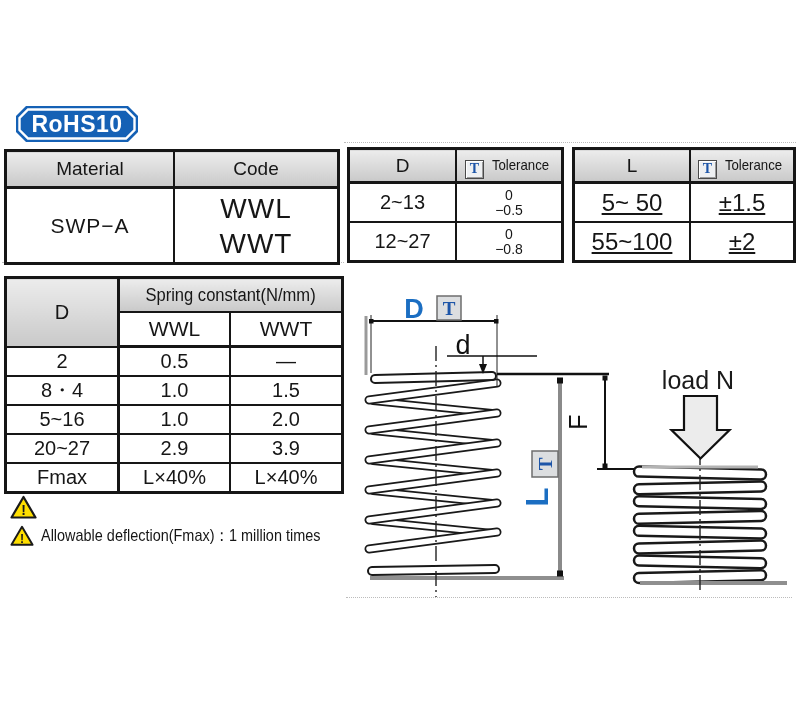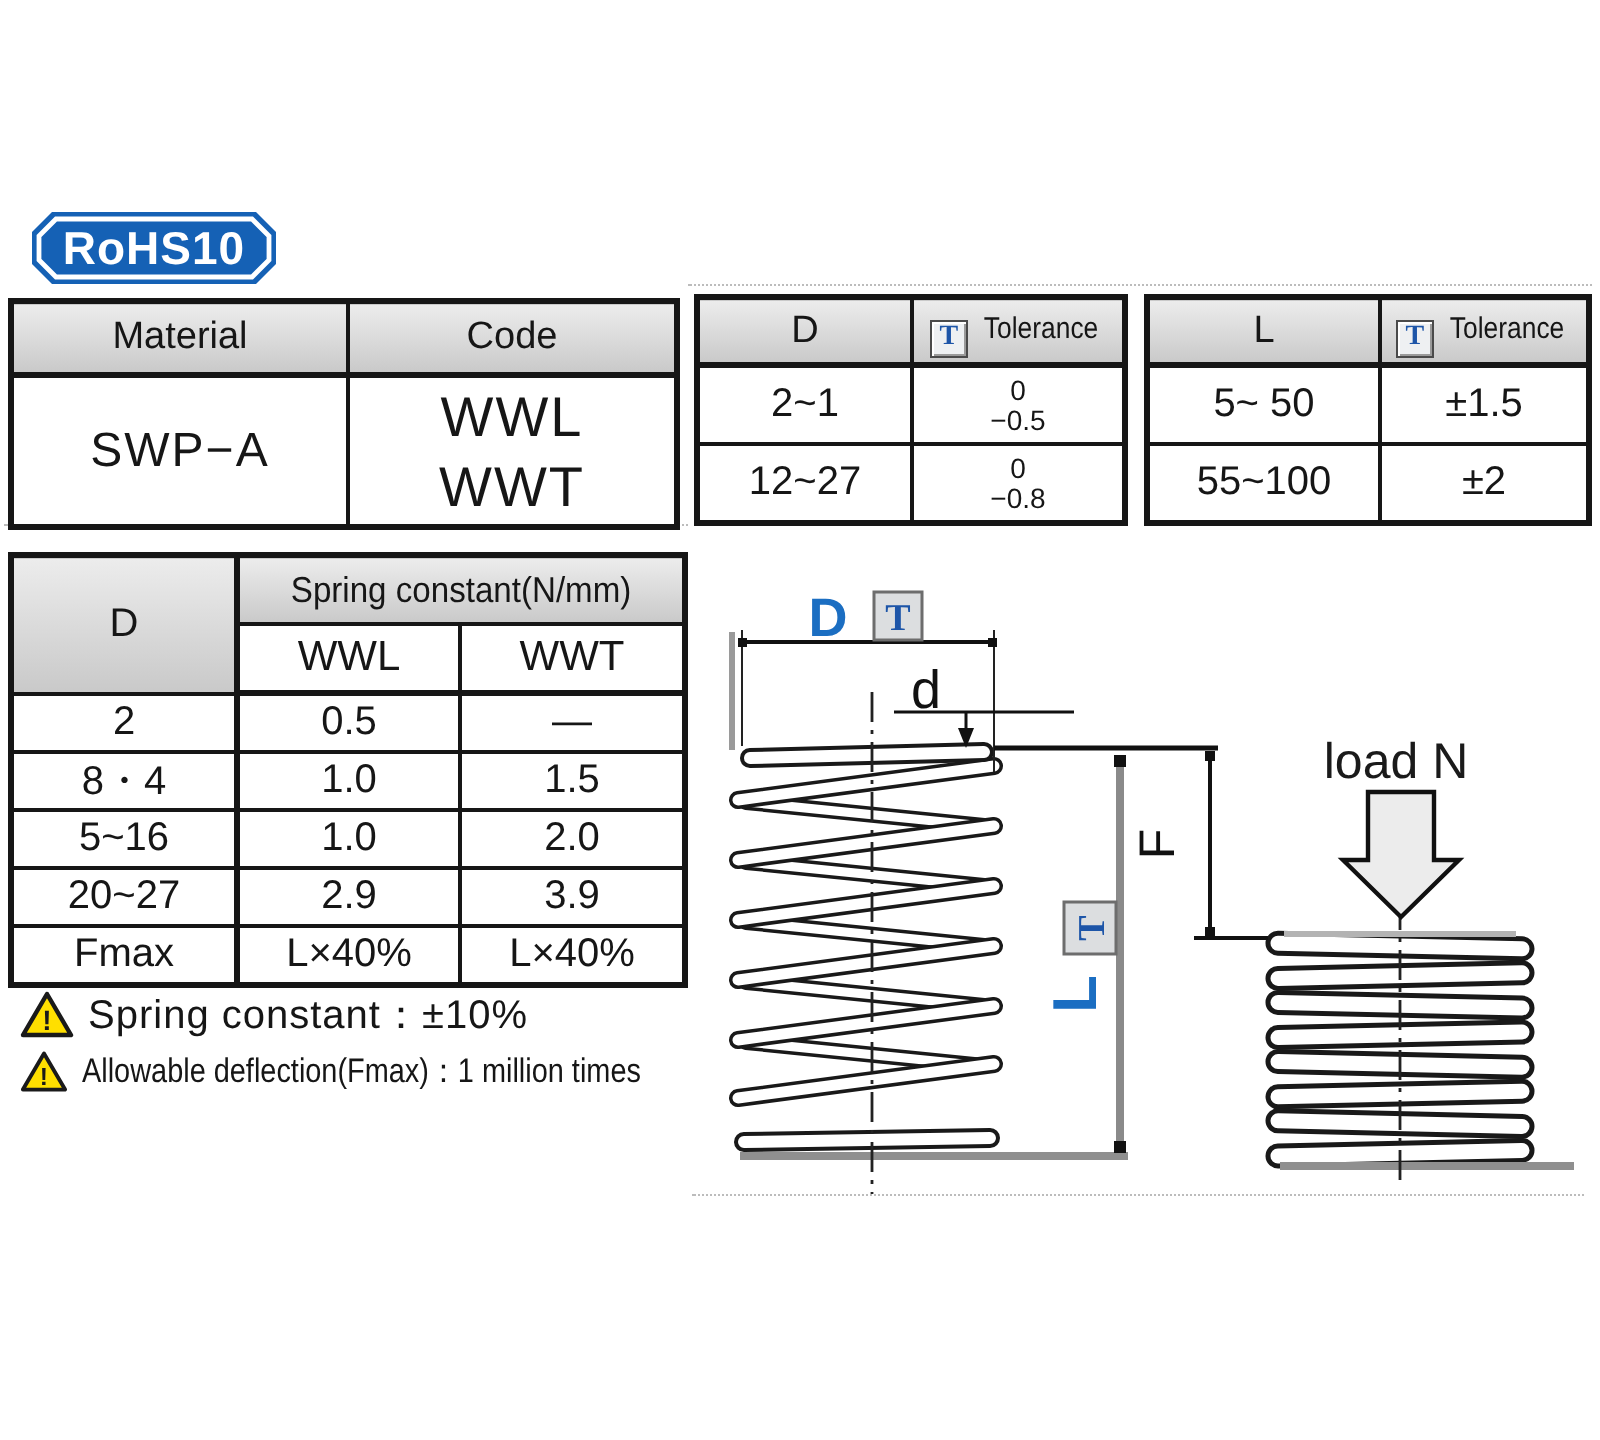--- a/index.html
+++ b/index.html
@@ -12,32 +12,32 @@
           font-weight:400;overflow:hidden;}
   table.spec{border:3px solid #161616;}
   th.hdr{background:linear-gradient(#ececec,#c9c9c9);font-weight:400;}
   tr.hdr-row th{border-bottom:3px solid #161616;}
 
   .t-material{left:4px;top:149px;}
   .t-material th{height:34px;font-size:19px;}
   .t-material .w-mat{width:166px;}
   .t-material .w-code{width:162px;}
   .t-material td{height:73px;}
-  .mat-val{font-size:24px;letter-spacing:1px;}
+  .mat-val{font-size:21px;letter-spacing:1px;}
   .code-val div{font-size:28px;line-height:35px;letter-spacing:1px;}
 
   .t-dtol{left:347px;top:147px;}
   .t-dtol th{height:31px;font-size:19px;}
   .t-dtol td{height:37px;font-size:20px;}
   .t-dtol .c1{width:105px;}
   .t-dtol .c2{width:104px;}
 
   .t-ltol{left:572px;top:147px;}
   .t-ltol th{height:31px;font-size:19px;}
-  .t-ltol td{height:37px;font-size:20px;}
+  .t-ltol td{height:37px;font-size:24px;text-decoration:underline;}
   .t-ltol .c1{width:114px;}
   .t-ltol .c2{width:102px;}
 
   .tolstack div{font-size:14px;line-height:15px;}
   .tol-val{font-size:20px;}
 
   .t-spring{left:4px;top:276px;}
   .t-spring .wD{width:110px;border-right:3px solid #161616;font-size:20px;}
   .t-spring .grp{height:32px;}
   .t-spring .sub{height:32px;font-size:21px;background:#fff;border-bottom:3px solid #161616;}
@@ -103,21 +103,21 @@
   </tbody>
     </table>
 
   <table class="spec t-dtol">
     <tbody>
         <tr class="hdr-row">
       <th class="hdr c1">D</th>
       <th class="hdr c2"><span class="ticon">T</span><span class="cond">Tolerance</span></th>
     </tr>
     <tr>
-      <td>2~1</td>
+      <td>2~13</td>
       <td class="tolstack">
         <div>0</div>
         <div>−0.5</div>
       </td>
     </tr>
     <tr>
       <td>12~27</td>
       <td class="tolstack">
         <div>0</div>
         <div>−0.8</div>
@@ -179,21 +179,20 @@
       <td class="cC">L×40%</td>
     </tr>
   </tbody>
     </table>
 
   <div class="note n1">
     <svg width="27" height="25" viewBox="0 0 27 25">
       <path d="M13.5 2 L25.5 22.5 L1.5 22.5 Z" fill="#ffdf00" stroke="#1a1a1a" stroke-width="2.2" stroke-linejoin="round"></path>
       <text x="13.5" y="20" text-anchor="middle" font-size="14" font-weight="bold" fill="#1a1a1a">!</text>
     </svg>
-    <span class="note-text">Spring constant：±10%</span>
   </div>
   <div class="note n2">
     <svg width="24" height="22" viewBox="0 0 27 25">
       <path d="M13.5 2 L25.5 22.5 L1.5 22.5 Z" fill="#ffdf00" stroke="#1a1a1a" stroke-width="2.2" stroke-linejoin="round"></path>
       <text x="13.5" y="20" text-anchor="middle" font-size="14" font-weight="bold" fill="#1a1a1a">!</text>
     </svg>
     <span class="note-text">Allowable deflection(Fmax)：1 million times</span>
   </div>
 
   <svg class="diagram" width="455" height="322" viewBox="345 283 455 322">

